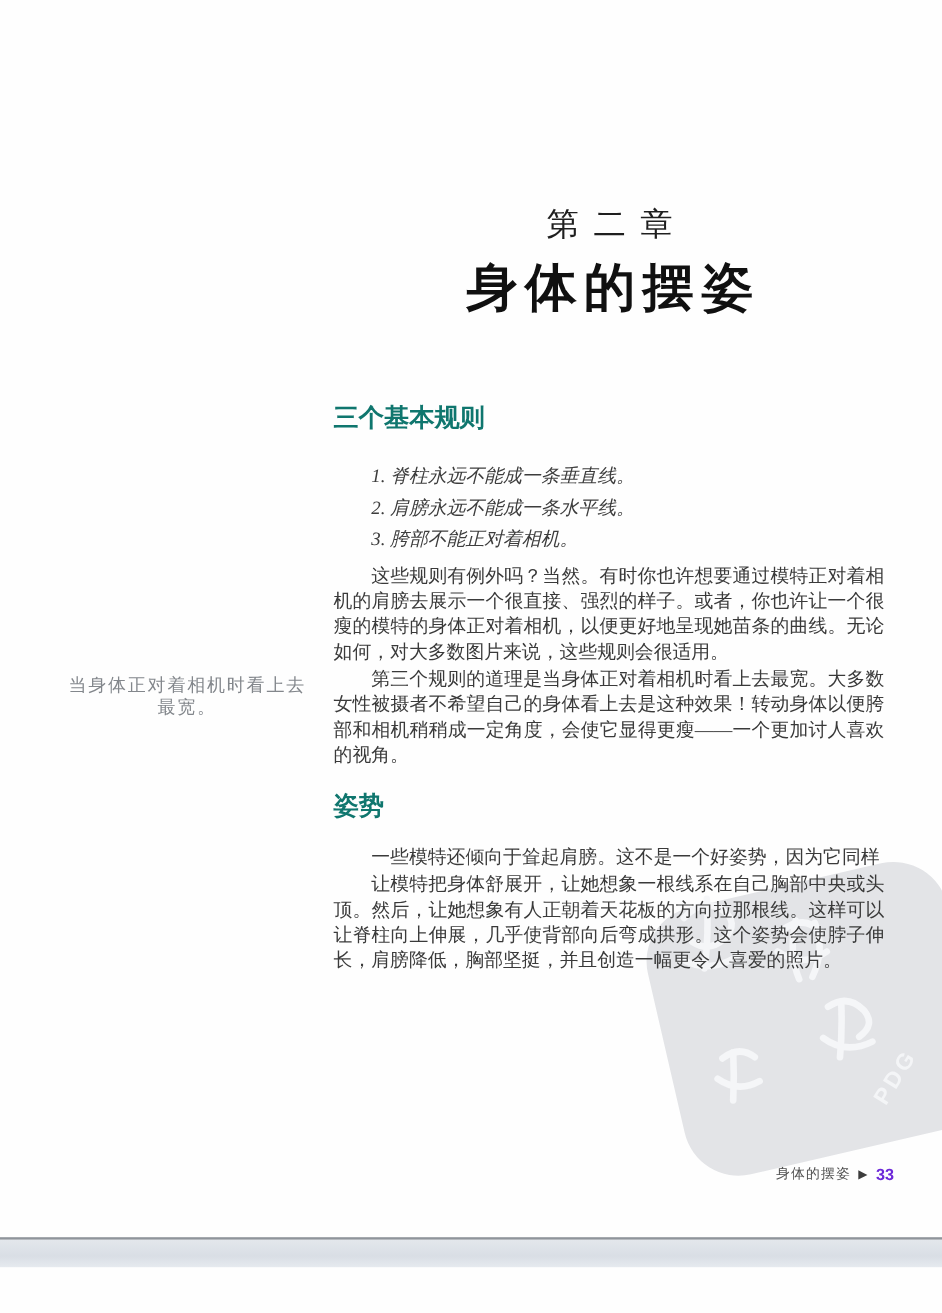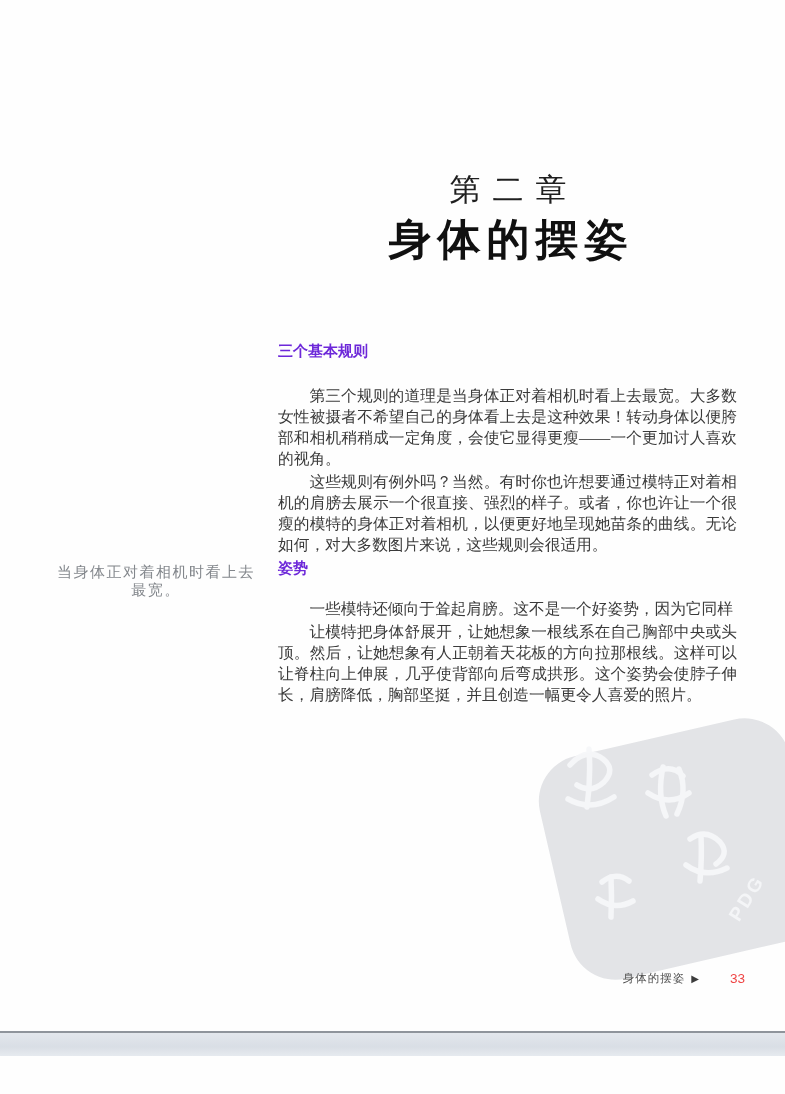--- a/index.html
+++ b/index.html
@@ -15,38 +15,38 @@
   }
   .wm-seal{position:absolute;left:0;top:0;}
   .wm-pdg{
     position:absolute;left:182px;top:160px;transform:rotate(-58deg);
     font-family:"Liberation Sans",sans-serif;font-size:19px;font-weight:bold;
     letter-spacing:3px;color:#f4f5f7;
   }
   
   .chapter-label{
     position:absolute;left:278px;top:169px;width:460px;text-align:center;
-    font-family:"Liberation Sans",sans-serif;font-size:31px;font-weight:500;
+    font-family:"Liberation Sans",sans-serif;font-size:27px;font-weight:500;
     letter-spacing:12px;text-indent:12px;color:#1f1f1f;z-index:2;
   }
   .chapter-title{
     position:absolute;left:233px;top:211px;width:550px;text-align:center;margin:0;
     font-family:"Liberation Sans",sans-serif;font-size:43px;font-weight:bold;
     letter-spacing:6px;text-indent:6px;color:#101010;z-index:2;
   }
   
   .content{
     position:absolute;left:278px;top:338px;width:459px;z-index:2;
     font-size:15.7px;line-height:21px;color:#3a3a3a;text-align:justify;
   }
   .content h2{
-    font-family:Liberation Sans, sans-serif;font-size:15px;line-height:26px;
-    font-weight:bold;color:#6d28d9;margin:0 0 21px 0;text-align:left;
+    font-family:Liberation Mono, monospace;font-size:21px;line-height:26px;
+    font-weight:bold;color:#0f766e;margin:0 0 21px 0;text-align:left;
   }
-  .content h2.h2-posture{margin-bottom:17px;}
+  .content h2.h2-posture{margin-top:21px;margin-bottom:17px;}
   .content p{margin:2px 0 0 0;text-indent:2em;}
   .rules{margin:19px 0 7px 0;}
   .rule-item{
     margin-left:2em;line-height:26px;font-style:italic;color:#3d3d3d;
     text-align:left;
   }
   
   .margin-note{
     position:absolute;z-index:2;font-family:"Liberation Sans",sans-serif;
     color:#83878c;text-align:left;
@@ -54,21 +54,21 @@
   .note-1{left:57px;top:563px;width:198px;font-size:15px;line-height:18px;letter-spacing:1.5px;text-align:center;}
   .note-2{left:57px;top:906px;width:212px;font-size:12.4px;line-height:19.5px;letter-spacing:.3px;color:#969ca2;}
   .note-arrow{color:#6d7176;font-size:11px;margin-right:5px;}
   
   .page-footer{
     position:absolute;right:40px;top:971px;z-index:2;
     font-family:"Liberation Sans",sans-serif;color:#4e4e4e;font-size:11.5px;
     letter-spacing:1px;display:flex;align-items:center;gap:6px;
   }
   .footer-arrow{font-size:10px;color:#3c3c3c;}
-  .footer-pagenum{font-size:13.5px;font-weight:normal;color:#ef4444;letter-spacing:0;margin-left:24px;}
+  .footer-pagenum{font-size:13.5px;font-weight:bold;color:#6d28d9;letter-spacing:0;}
   
   .bottom-edge{
     position:absolute;left:0;top:1031px;width:785px;height:23px;
     border-top:2px solid #8f949b;
     background:linear-gradient(180deg,#e3e7ec 0%,#d9dee5 60%,#e6eaef 100%);
     z-index:3;
   }
 </style>
 </head>
 <body>
@@ -95,22 +95,27 @@
       </g>
     </svg>
     <div class="wm-pdg">PDG</div>
   </div>
 
   <div class="chapter-label">第二章</div>
   <h1 class="chapter-title">身体的摆姿</h1>
 
   <div class="content">
     <h2>三个基本规则</h2>
+    <div class="rules">
+      <div class="rule-item">1. 脊柱永远不能成一条垂直线。</div>
+      <div class="rule-item">2. 肩膀永远不能成一条水平线。</div>
+      <div class="rule-item">3. 胯部不能正对着相机。</div>
+    </div>
+    <p>这些规则有例外吗？当然。有时你也许想要通过模特正对着相机的肩膀去展示一个很直接、强烈的样子。或者，你也许让一个很瘦的模特的身体正对着相机，以便更好地呈现她苗条的曲线。无论如何，对大多数图片来说，这些规则会很适用。</p>
     <p>第三个规则的道理是当身体正对着相机时看上去最宽。大多数女性被摄者不希望自己的身体看上去是这种效果！转动身体以便胯部和相机稍稍成一定角度，会使它显得更瘦——一个更加讨人喜欢的视角。</p>
-    <p>这些规则有例外吗？当然。有时你也许想要通过模特正对着相机的肩膀去展示一个很直接、强烈的样子。或者，你也许让一个很瘦的模特的身体正对着相机，以便更好地呈现她苗条的曲线。无论如何，对大多数图片来说，这些规则会很适用。</p>
 
     <h2 class="h2-posture">姿势</h2>
     <p>一些模特还倾向于耸起肩膀。这不是一个好姿势，因为它同样</p>
     <p>让模特把身体舒展开，让她想象一根线系在自己胸部中央或头顶。然后，让她想象有人正朝着天花板的方向拉那根线。这样可以让脊柱向上伸展，几乎使背部向后弯成拱形。这个姿势会使脖子伸长，肩膀降低，胸部坚挺，并且创造一幅更令人喜爱的照片。</p>
   </div>
 
   <aside class="margin-note note-1">
     <span>当身体正对着相机时看上去最宽。</span>
   </aside>
 

